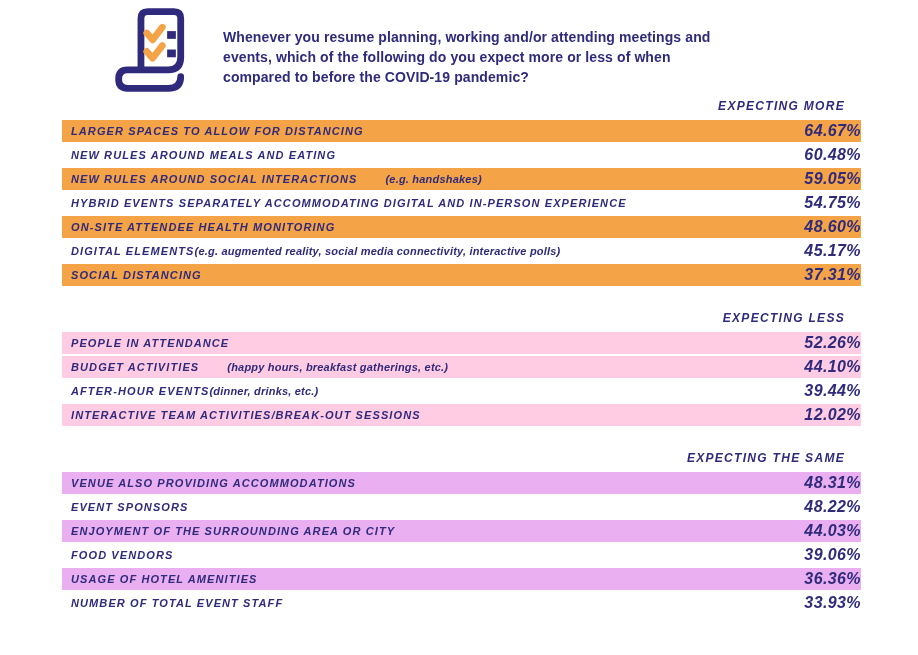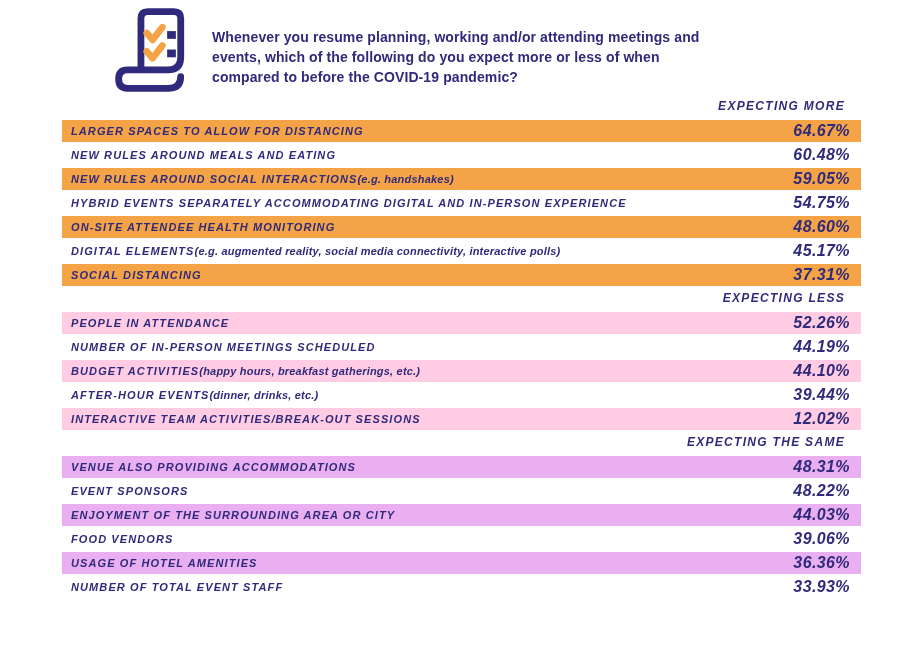--- a/index.html
+++ b/index.html
@@ -13,52 +13,52 @@
   html,body{width:918px;height:655px;background:var(--bg);overflow:hidden;}
   body{position:relative;font-family:"Liberation Sans",sans-serif;color:var(--indigo);}
 
   .header-icon{position:absolute;left:103px;top:2px;width:105px;height:97px;}
   .header-icon svg{width:100%;height:100%;}
   .paper-stroke{fill:none;stroke:var(--indigo);stroke-width:7;stroke-linecap:round;stroke-linejoin:round;}
   .check-stroke{fill:none;stroke:var(--orange);stroke-width:7;stroke-linecap:round;stroke-linejoin:round;}
   .dash-stroke{fill:none;stroke:var(--indigo);stroke-width:8;stroke-linecap:butt;}
 
   .question{
-    position:absolute;left:212px;top:27px;width:600px;
+    position:absolute;left:223px;top:27px;width:600px;
     font-size:14px;font-weight:bold;line-height:20px;
     letter-spacing:0.1px;white-space:pre-line;
   }
 
   .table{position:absolute;left:62px;top:98px;width:799px;font-style:italic;}
 
   .section-header{
     height:16px;margin-top:0;margin-bottom:6px;
     text-align:right;padding-right:16px;
     font-size:12px;font-weight:bold;letter-spacing:1.3px;
     line-height:16px;
   }
-  .section + .section .section-header{margin-top:4px;}
+  .section + .section .section-header{margin-top:24px;}
 
   .row{
     height:22px;margin-bottom:2px;
     display:flex;align-items:center;
     background:transparent;
   }
-  .row.tinted{background:var(--tint);}
+  .row.tinted{background:var(--tint);gap:28px;}
   .row-label{
     padding-left:9px;
     font-size:11px;font-weight:bold;letter-spacing:1.1px;
     white-space:nowrap;
   }
   .row-note{
     font-size:11px;font-weight:bold;letter-spacing:0.2px;
     margin-left:0;
   }
   .row-value{
-    margin-left:auto;padding-right:11px;
+    margin-left:auto;padding-right:0;
     font-size:16px;font-weight:bold;letter-spacing:0.4px;
   }
 </style>
 </head>
 <body>
 
 <div class="header-icon">
   <svg viewBox="0 0 100 100" aria-hidden="true">
     <path class="paper-stroke" d="M35 70 L35 17 Q35 10 42 10 L69 10 Q76 10 76 17 L76 57 Q76 70 63 70 L21 70 Q12 70 12 79.5 Q12 89 21 89 L63 89 Q76 89 76 77"></path>
     <path class="check-stroke" d="M41 32 L47 39 L57 26"></path>
@@ -108,24 +108,20 @@
         </div>
       </div>
   </div>
   <div class="section">
     <div class="section-header">EXPECTING LESS</div>
     <div>
         <div class="row tinted" style="--tint: #FFCCE4;">
           <span class="row-label">PEOPLE IN ATTENDANCE</span>
           <span class="row-value">52.26%</span>
         </div>
-        <div class="row" style="--tint: #FFCCE4;">
-          <span class="row-label">NUMBER OF IN-PERSON MEETINGS SCHEDULED</span>
-          <span class="row-value">44.19%</span>
-        </div>
         <div class="row tinted" style="--tint: #FFCCE4;">
           <span class="row-label">BUDGET ACTIVITIES</span>
           <span class="row-note">(happy hours, breakfast gatherings, etc.)</span>
           <span class="row-value">44.10%</span>
         </div>
         <div class="row" style="--tint: #FFCCE4;">
           <span class="row-label">AFTER-HOUR EVENTS</span>
           <span class="row-note">(dinner, drinks, etc.)</span>
           <span class="row-value">39.44%</span>
         </div>

